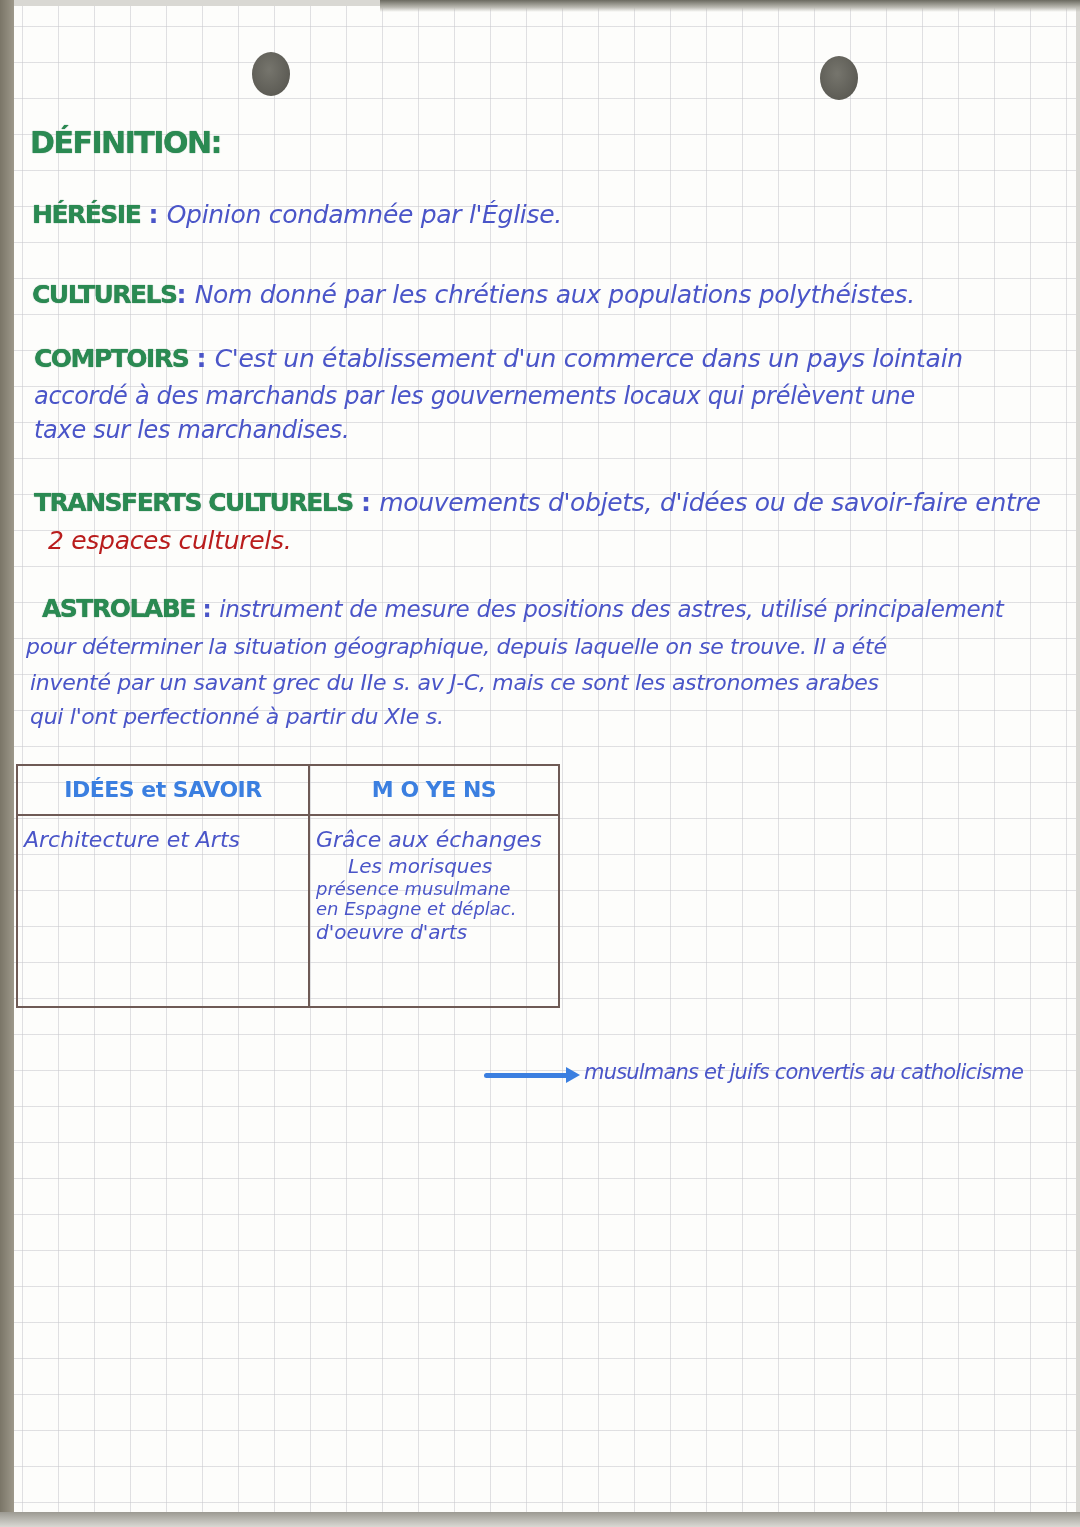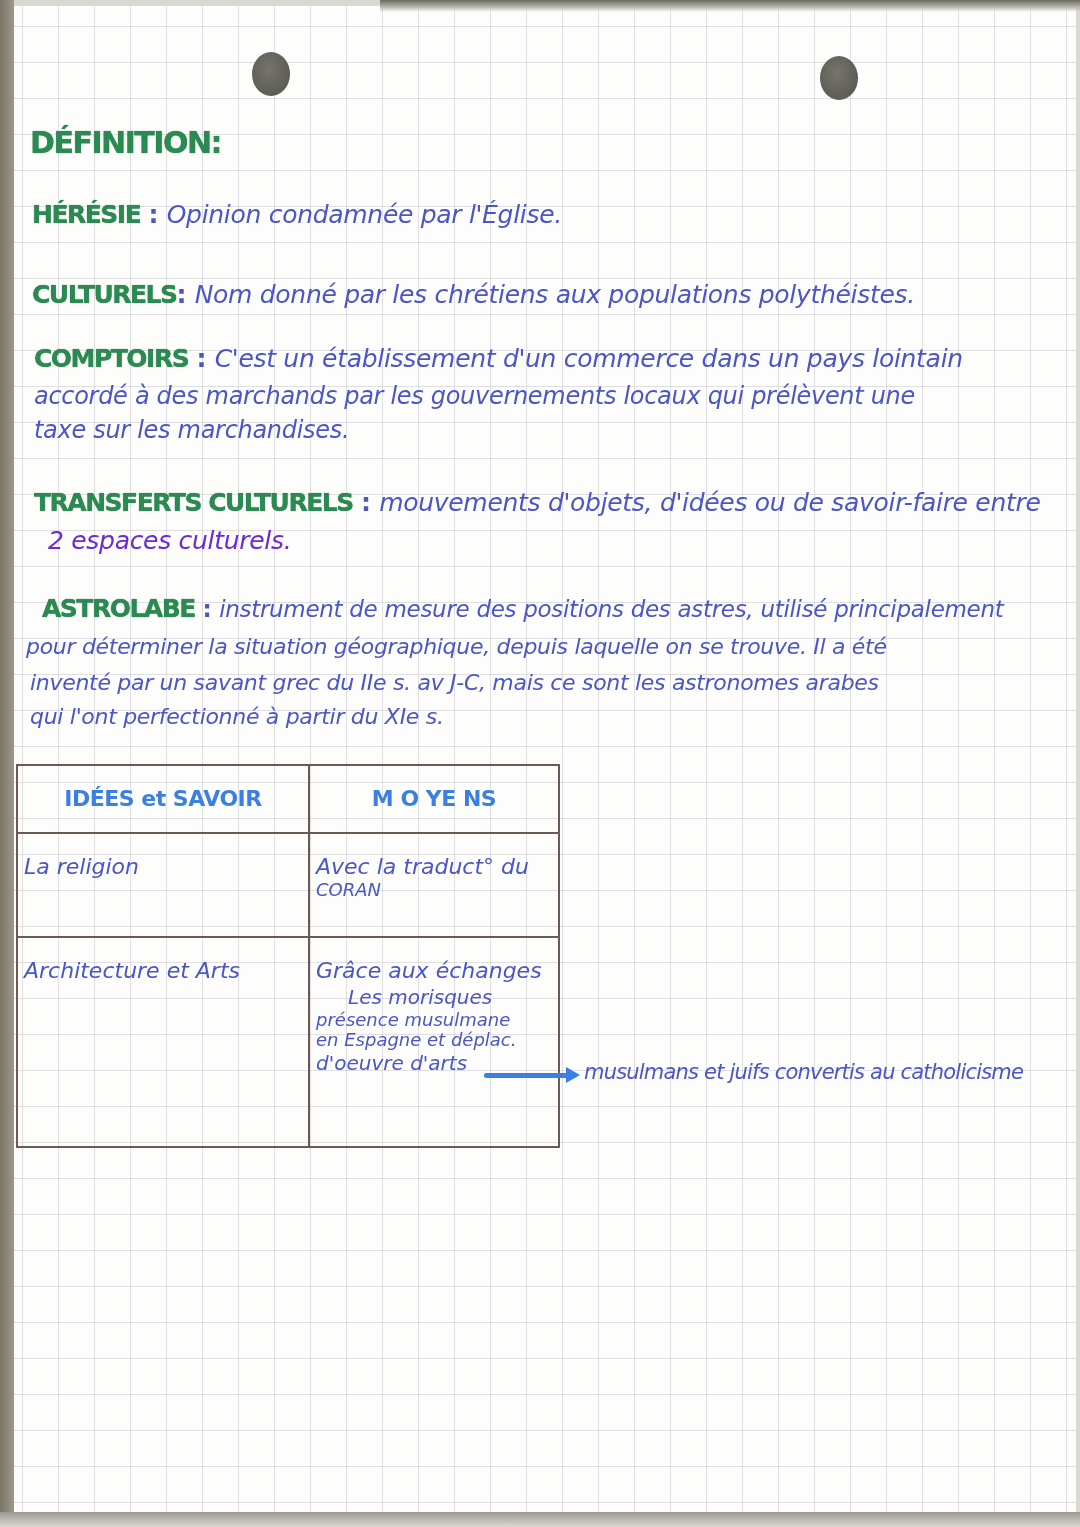--- a/index.html
+++ b/index.html
@@ -48,33 +48,33 @@
     line-height:1;
   }
   .term {
     font-style:normal;
     font-weight:bold;
     color:#2a8a52;
     text-shadow:0 0 1px #1f6a3e;
     letter-spacing:-1.5px;
   }
   .colon { font-style:normal; font-weight:bold; color:#4a55c8; }
-  .purple { color:#6d28d9; }
+  .purple { color:#b91c1c; }
 
   .title { left:30px; top:128px; font-size:30px; }
 
   
   .tbl {
     position:absolute; left:16px; top:764px;
     border-collapse:collapse;
   }
   .tbl td, .tbl th {
     border:2px solid #6e5a55;
     vertical-align:top;
-    padding:20px 6px;
+    padding:11px 6px;
     font-family:"DejaVu Sans", sans-serif;
     font-style:italic;
     color:#4a55c8;
     font-size:22px;
     line-height:26px;
     font-weight:normal;
     text-align:left;
   }
   .tbl th {
     color:#3b7fe0; font-style:normal; font-weight:bold;
@@ -136,29 +136,20 @@
 <div class="hw" style="left:26px; top:636px; font-size:22px;">pour déterminer la situation géographique, depuis laquelle on se trouve. Il a été</div>
 <div class="hw" style="left:30px; top:672px; font-size:22px;">inventé par un savant grec du IIe s. av J-C, mais ce sont les astronomes arabes</div>
 <div class="hw" style="left:30px; top:706px; font-size:22px;">qui l'ont perfectionné à partir du XIe s.</div>
 
 <table class="tbl">
   <tbody>
       <tr>
     <th class="c1">IDÉES et SAVOIR</th>
     <th class="c2">M O YE NS</th>
   </tr>
-  <tr class="r2">
-    <td class="c1">
-      <div>La religion</div>
-    </td>
-    <td class="c2">
-      <div>Avec la traduct° du</div>
-      <div class="small">CORAN</div>
-    </td>
-  </tr>
   <tr class="r3">
     <td class="c1">
       <div>Architecture et Arts</div>
     </td>
     <td class="c2">
       <div>Grâce aux échanges</div>
       <div style="font-size:20px;margin-left:32px;">Les morisques</div>
       <div class="small">présence musulmane</div>
       <div class="small">en Espagne et déplac.</div>
       <div class="small" style="font-size:20px; line-height:26px;">d'oeuvre d'arts</div>

